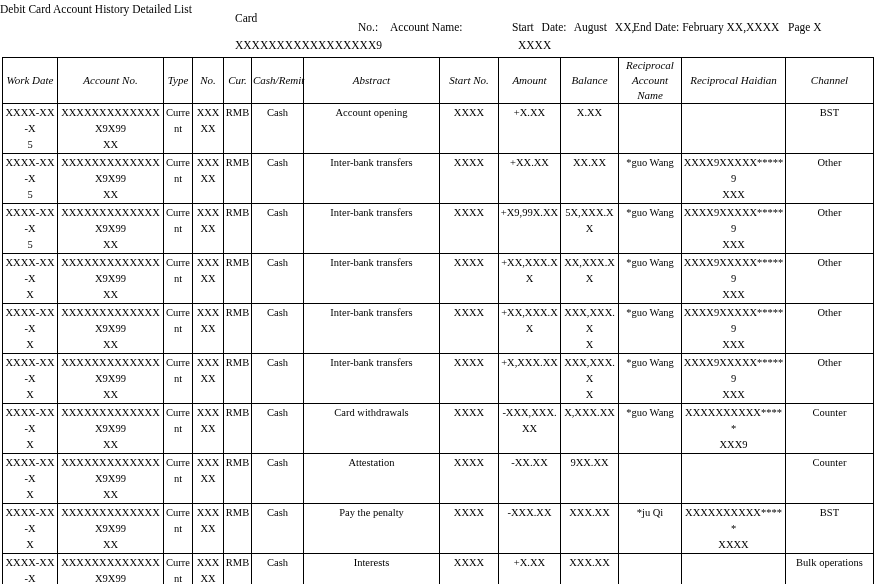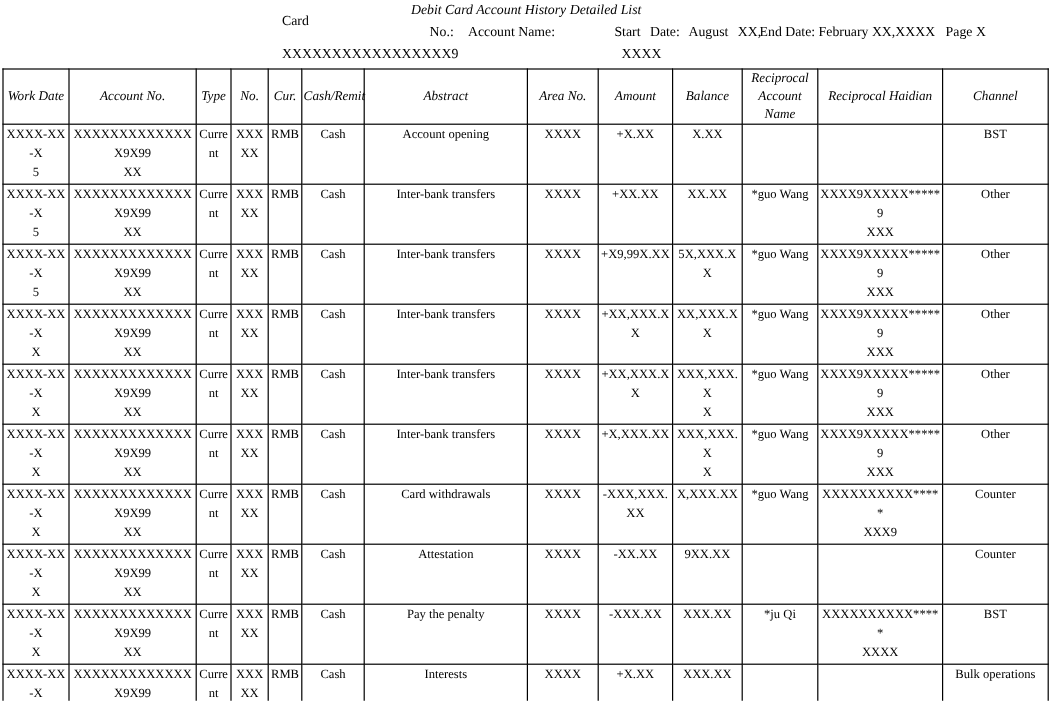--- a/index.html
+++ b/index.html
@@ -2,21 +2,21 @@
 <html><head>
 <meta charset="utf-8">
 <style>
   html,body { margin:0; padding:0; background:#ffffff; }
   body { width:877px; height:584px; font-family:"Liberation Serif", serif; color:#000; }
   .page { position:relative; width:877px; height:584px; overflow:hidden; }
 
   
   .tophdr { position:absolute; left:0; top:0; width:877px; height:57px; }
   .tophdr span { position:absolute; font-size:11.5px; white-space:nowrap; }
-  .doc-title { left:0; right:0; top:3px; text-align:center; font-size:13px;font-style:italic; }
+  .doc-title { left:0; right:0; top:3px; font-size:13px; }
   .branch    { left:10px;  top:21px; }
   .card-lbl  { left:235px; top:12px; }
   .no-lbl    { left:358px; top:21px; }
   .acct-lbl  { left:390px; top:21px; }
   .start-lbl { left:512px; top:21px; word-spacing:5px; }
   .end-lbl   { left:633px; top:21px; }
   .page-lbl  { left:788px; top:21px; }
   .card-num  { left:235px; top:39px; }
   .start-yr  { left:518px; top:39px; }
 
@@ -66,21 +66,21 @@
     </colgroup>
     <thead>
       <tr>
           <th>Work Date</th>
           <th>Account No.</th>
           <th>Type</th>
           <th>No.</th>
           <th>Cur.</th>
           <th>Cash/Remit</th>
           <th>Abstract</th>
-          <th>Area No.</th>
+          <th>Start No.</th>
           <th>Amount</th>
           <th>Balance</th>
           <th>Reciprocal Account Name</th>
           <th>Reciprocal Haidian</th>
           <th>Channel</th>
         </tr>
     </thead>
     <tbody>
         <tr>
           <td>XXXX-XX-X

